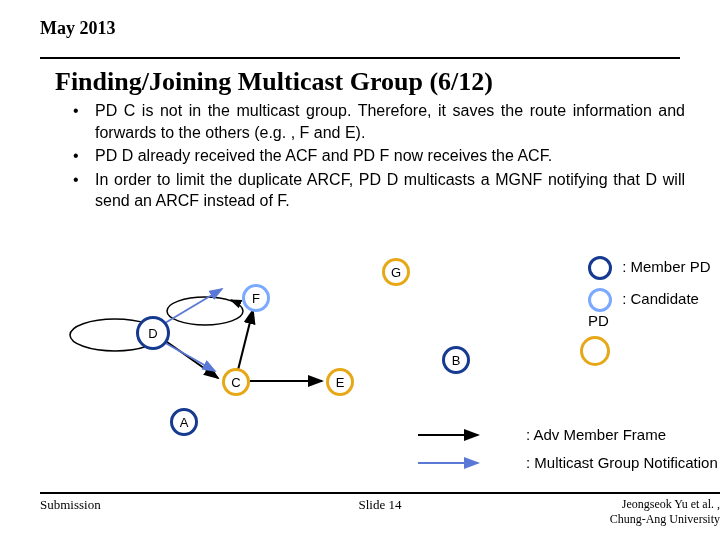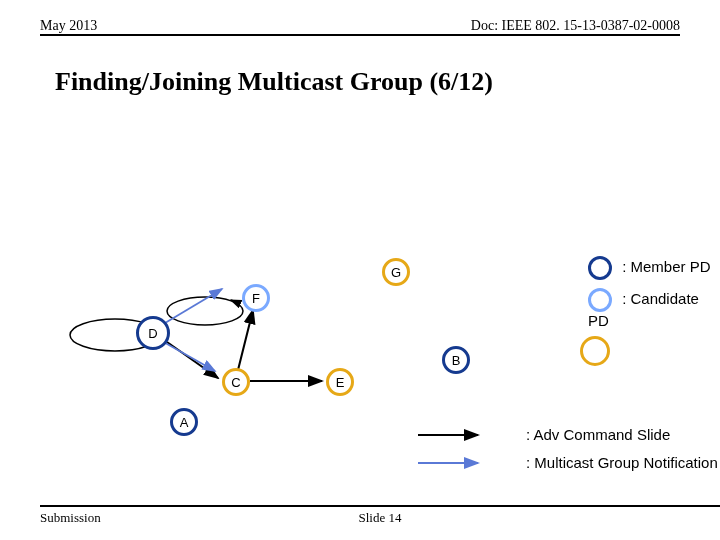--- a/index.html
+++ b/index.html
@@ -5,22 +5,22 @@
   * { box-sizing: border-box; margin: 0; padding: 0; }
   body {
     width: 720px; height: 540px;
     font-family: "Times New Roman", serif;
     background: #fff; color: #000;
     position: relative; overflow: hidden;
   }
   .header {
     position: absolute; top: 18px; left: 40px; right: 40px;
     display: flex; justify-content: space-between;
-    font-weight: normal; font-size: 14px;
-    border-bottom: 2px solid #000; padding-bottom: 0;
+    font-weight: bold; font-size: 18px;
+    border-bottom: 2px solid #000; padding-bottom: 18px;
   }
   .title {
     position: absolute; top: 55px; left: 55px;
     font-weight: bold; font-size: 26px; margin-top: 12px;
   }
   .bullets {
     position: absolute; top: 100px; left: 65px; right: 35px;
     font-family: Arial, sans-serif; font-size: 16px;
     line-height: 1.35; text-align: justify;
   }
@@ -51,26 +51,28 @@
   }
   .footer .left { font-family: "Times New Roman", serif; }
   .footer .center { font-family: "Times New Roman", serif; position: absolute; left: 50%; transform: translateX(-50%); }
   .footer .right { font-family: "Times New Roman", serif; text-align: right; font-size: 12px; line-height: 1.2; }
 </style>
 </head>
 <body>
 
 <div class="header">
   <span>May 2013</span>
-  <span>Doc: IEEE 802. 15-13-0387-02-0008</span>
 </div>
 
 <div class="title">Finding/Joining Multicast Group (6/12)</div>
 
 <ul class="bullets">
+  <li>PD C is not in the multicast group. Therefore, it saves the route information and forwards to the others (e.g. , F and E).</li>
+  <li>PD D already received the ACF and PD F now receives the ACF.</li>
+  <li>In order to limit the duplicate ARCF, PD D multicasts a MGNF notifying that D will send an ARCF instead of F.</li>
 </ul>
 
 <svg class="diagram" viewBox="0 0 720 540">
   <defs>
     <marker id="arr-black" markerWidth="8" markerHeight="8" refX="7" refY="3" orient="auto">
       <path d="M0,0 L8,3 L0,6 Z" fill="#000"></path>
     </marker>
     <marker id="arr-blue" markerWidth="8" markerHeight="8" refX="7" refY="3" orient="auto">
       <path d="M0,0 L8,3 L0,6 Z" fill="#5a79d6"></path>
     </marker>
@@ -109,22 +111,26 @@
   <span>: Member PD</span>
 </div>
 <div class="legend" style="left:548px; top:288px">
   <span class="legend-dot" style="border:3px solid #7aa9ff"></span>
   <span>: Candidate PD</span>
 </div>
 <div class="legend" style="left:540px; top:336px">
   <span class="legend-dot" style="border:3px solid #e6a817; width:30px; height:30px"></span>
 </div>
 <div class="legend" style="left:486px; top:426px">
-  <span>: Adv Command Slide</span>
+  <span>: Adv Member Frame</span>
 </div>
 <div class="legend" style="left:486px; top:454px; white-space:nowrap">
   <span>: Multicast Group Notification Frame</span>
 </div>
 
 <div class="footer">
   <span class="left">Submission</span>
   <span class="center">Slide 14</span>
+  <span class="right">
+    <span>Jeongseok Yu et al. ,</span><br>
+    <span>Chung-Ang University</span>
+  </span>
 </div>
 
 </body></html>

